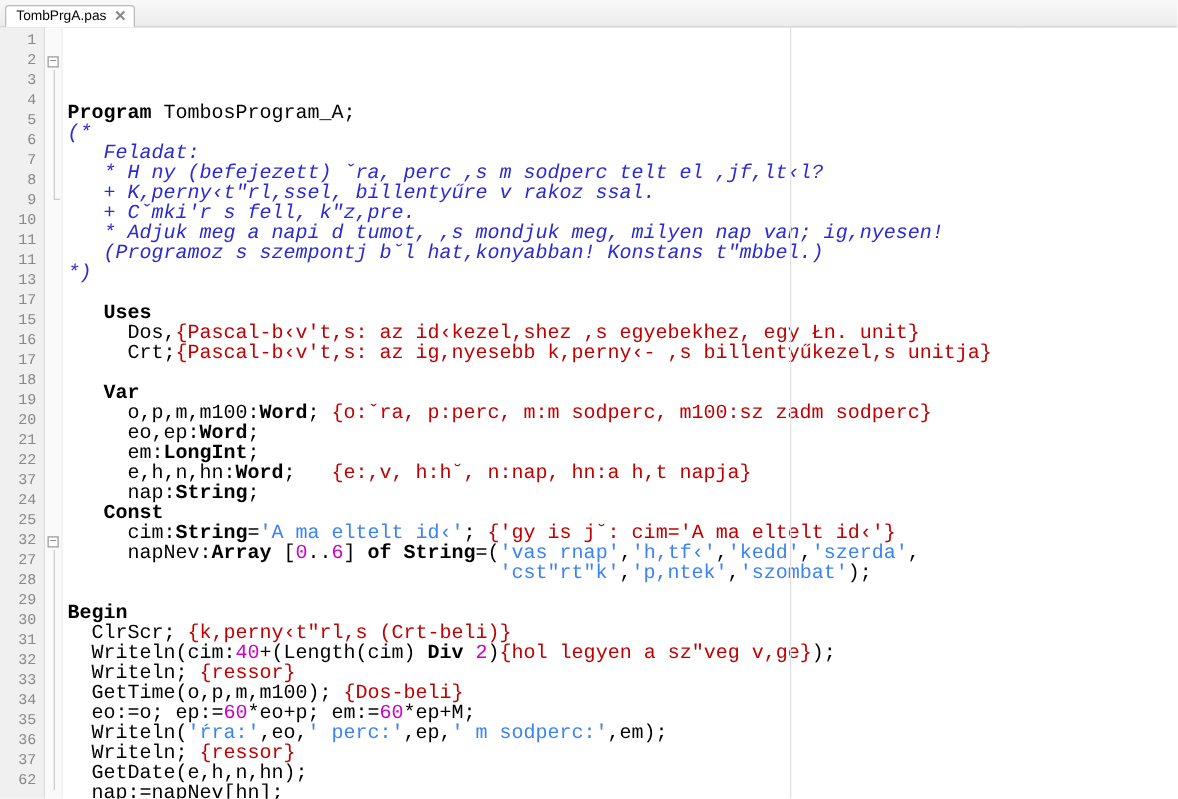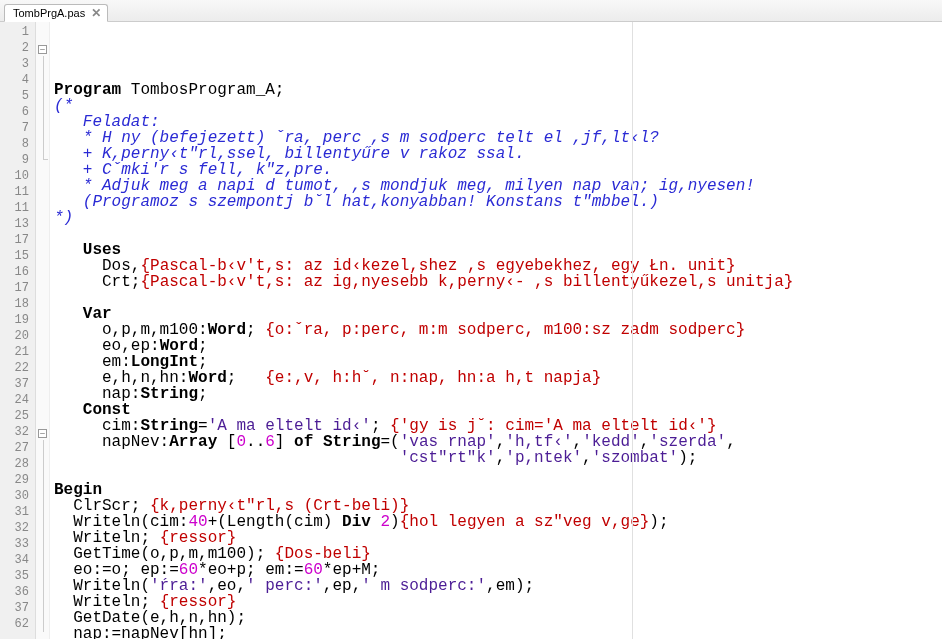--- a/index.html
+++ b/index.html
@@ -102,21 +102,21 @@
     line-height: 16px;
     padding-top: 12px;
     padding-left: 4px;
     white-space: pre;
     position: relative;
   }
   .code .line { height: 16px; }
   .kw { color: #000; font-weight: bold; }
   .cm { color: #2a2ad4; font-style: italic; }
   .cmr { color: #c00000; }
-  .str { color: #4c1d95; }
+  .str { color: #3b82f6; }
   .num { color: #cc00cc; }
   .ruler {
     position: absolute;
     top: 0; bottom: 0;
     left: 582px;
     width: 1px;
     background: #e0e0e0;
   }
 </style>
 </head>

